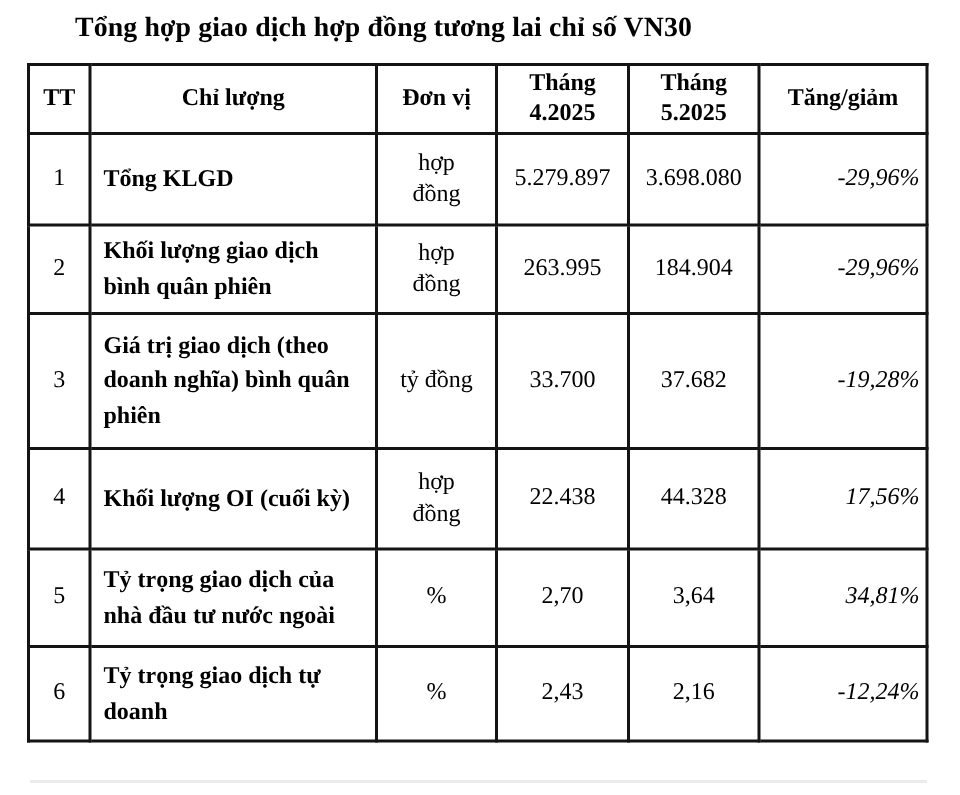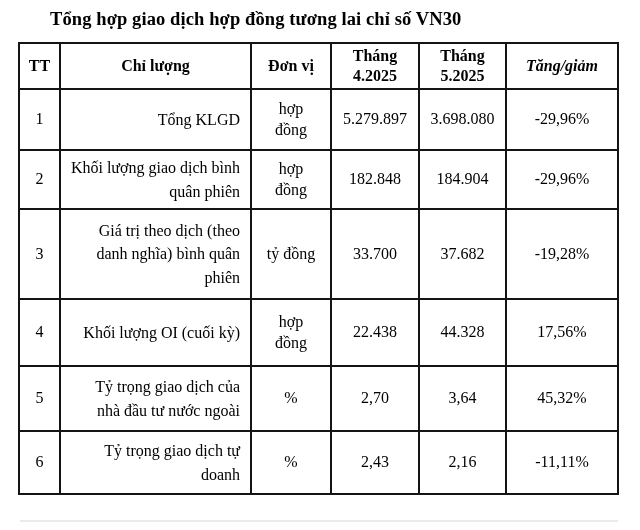--- a/index.html
+++ b/index.html
@@ -37,33 +37,35 @@
     overflow: hidden;
   }
   .summary th {
     font-weight: bold;
   }
   .summary th.month {
     white-space: pre-line;
     line-height: 1.25;
   }
   .summary th.change-h {
-    font-style: italic;
     text-align: center;
   }
   .summary td.label {
-    text-align: right;
+    text-align: left;
     padding: 3px 10px 3px 8px;
     line-height: 1.45;
+    font-weight: bold;
   }
   .summary td.unit {
     white-space: pre-line;
     line-height: 1.3;
   }
   .summary td.change {
+    font-style: italic;
+    text-align: right;
   }
   thead tr        { height: 41px; }
   tbody tr.r1     { height: 61px; }
   tbody tr.r2     { height: 59px; }
   tbody tr.r3     { height: 90px; }
   tbody tr.r4     { height: 67px; }
   tbody tr.r5     { height: 65px; }
   tbody tr.r6     { height: 63px; }
   .bottom-divider {
     position: absolute;
@@ -108,53 +110,53 @@
 đồng</td>
       <td>5.279.897</td>
       <td>3.698.080</td>
       <td class="change">-29,96%</td>
     </tr>
     <tr class="r2">
       <td>2</td>
       <td class="label">Khối lượng giao dịch bình quân phiên</td>
       <td class="unit">hợp
 đồng</td>
-      <td>182.848</td>
+      <td>263.995</td>
       <td>184.904</td>
       <td class="change">-29,96%</td>
     </tr>
     <tr class="r3">
       <td>3</td>
-      <td class="label">Giá trị theo dịch (theo danh nghĩa) bình quân phiên</td>
+      <td class="label">Giá trị giao dịch (theo doanh nghĩa) bình quân phiên</td>
       <td class="unit">tỷ đồng</td>
       <td>33.700</td>
       <td>37.682</td>
       <td class="change">-19,28%</td>
     </tr>
     <tr class="r4">
       <td>4</td>
       <td class="label">Khối lượng OI (cuối kỳ)</td>
       <td class="unit">hợp
 đồng</td>
       <td>22.438</td>
       <td>44.328</td>
       <td class="change">17,56%</td>
     </tr>
     <tr class="r5">
       <td>5</td>
       <td class="label">Tỷ trọng giao dịch của nhà đầu tư nước ngoài</td>
       <td class="unit">%</td>
       <td>2,70</td>
       <td>3,64</td>
-      <td class="change">45,32%</td>
+      <td class="change">34,81%</td>
     </tr>
     <tr class="r6">
       <td>6</td>
       <td class="label">Tỷ trọng giao dịch tự doanh</td>
       <td class="unit">%</td>
       <td>2,43</td>
       <td>2,16</td>
-      <td class="change">-11,11%</td>
+      <td class="change">-12,24%</td>
     </tr>
   </tbody>
 </table>
 
 <div class="bottom-divider"></div>
 
 </body></html>

